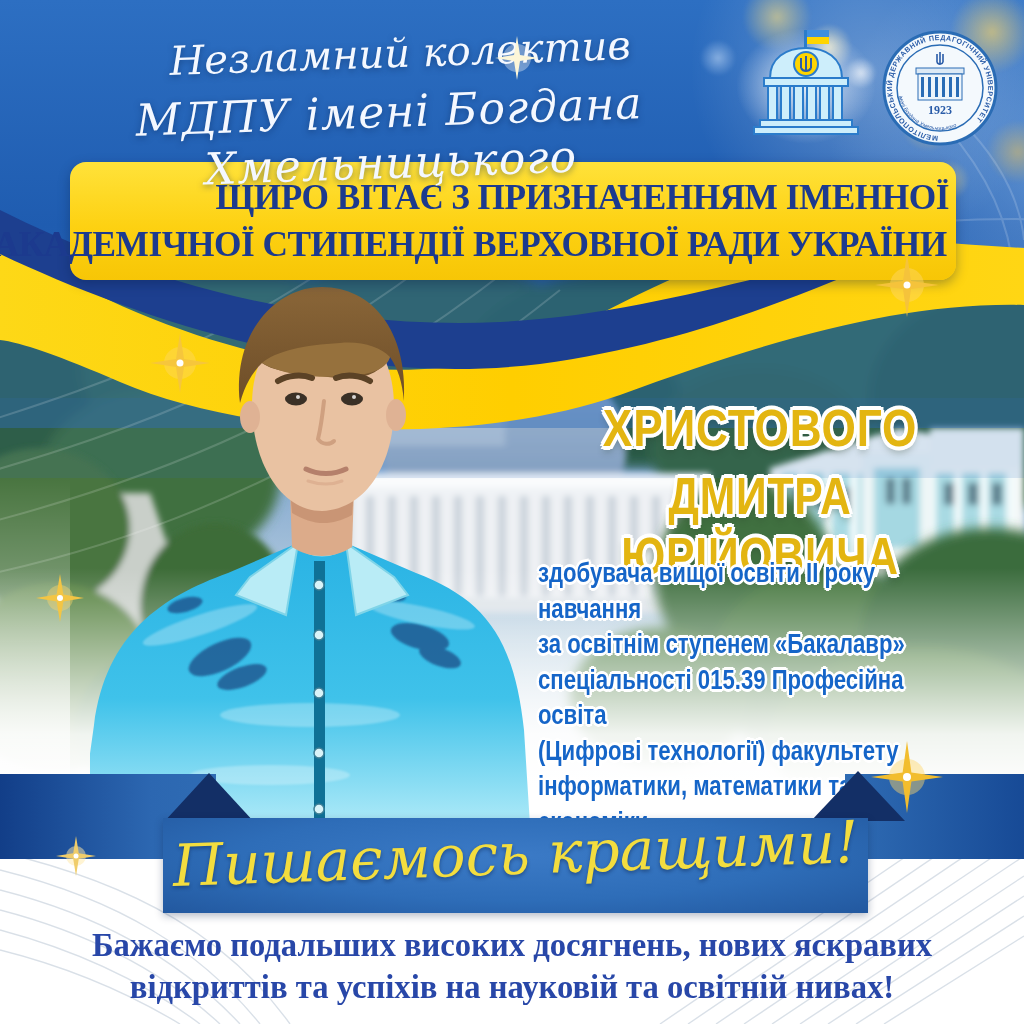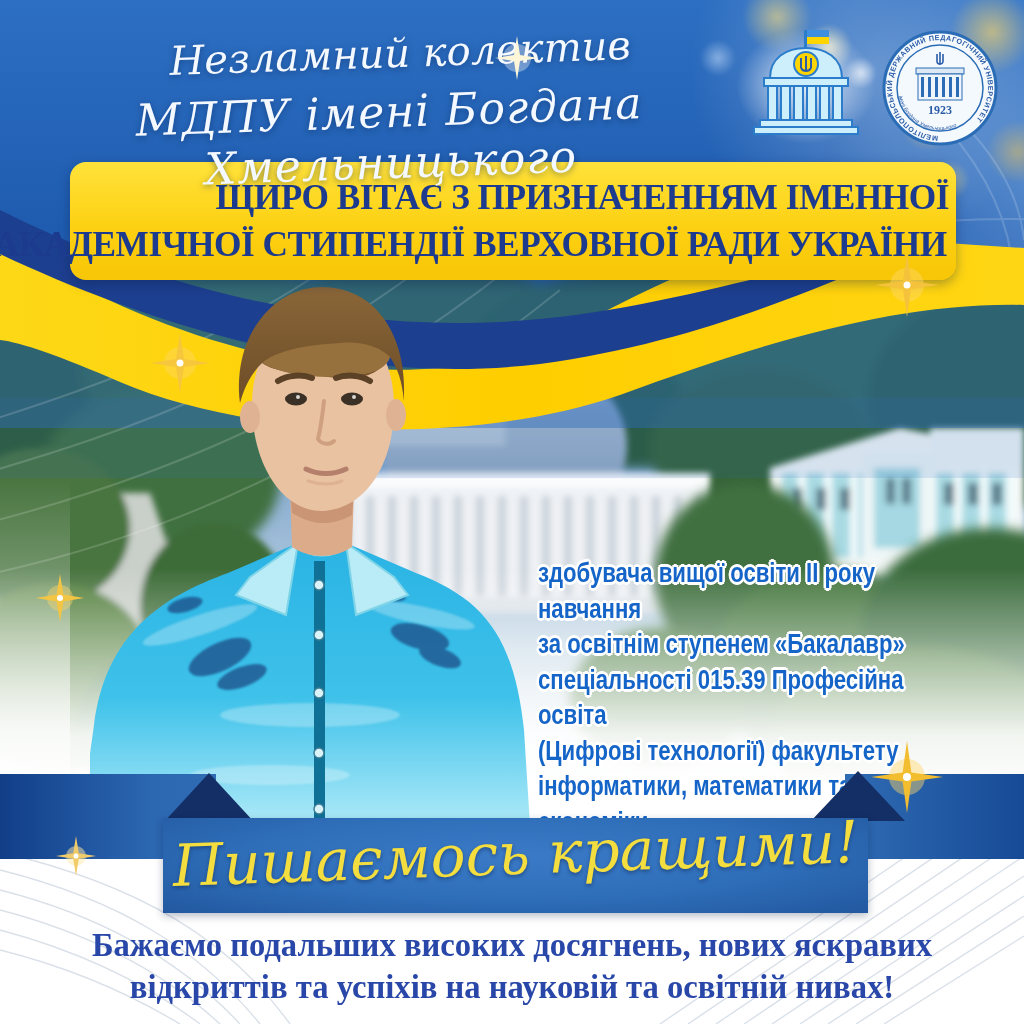--- a/index.html
+++ b/index.html
@@ -342,20 +342,24 @@
     <text font-size="5.4" fill="#2a5ca8" font-style="italic">
       <textPath href="#ringBot" startOffset="8">імені Богдана Хмельницького</textPath>
     </text>
   </svg>
 
   <div class="abs banner">
     <div>ЩИРО ВІТАЄ З ПРИЗНАЧЕННЯМ ІМЕННОЇ</div>
     <div>АКАДЕМІЧНОЇ СТИПЕНДІЇ ВЕРХОВНОЇ РАДИ УКРАЇНИ</div>
   </div>
 
+  <div class="abs name">
+    <div class="l1">ХРИСТОВОГО</div>
+    <div class="l2">ДМИТРА ЮРІЙОВИЧА</div>
+  </div>
 
   <div class="abs details">
     <div>здобувача вищої освіти ІІ року навчання</div>
     <div>за освітнім ступенем «Бакалавр»</div>
     <div>спеціальності 015.39 Професійна освіта</div>
     <div>(Цифрові технології) факультету</div>
     <div>інформатики, математики та економіки</div>
   </div>
 
   <div class="abs band band-left"></div>

